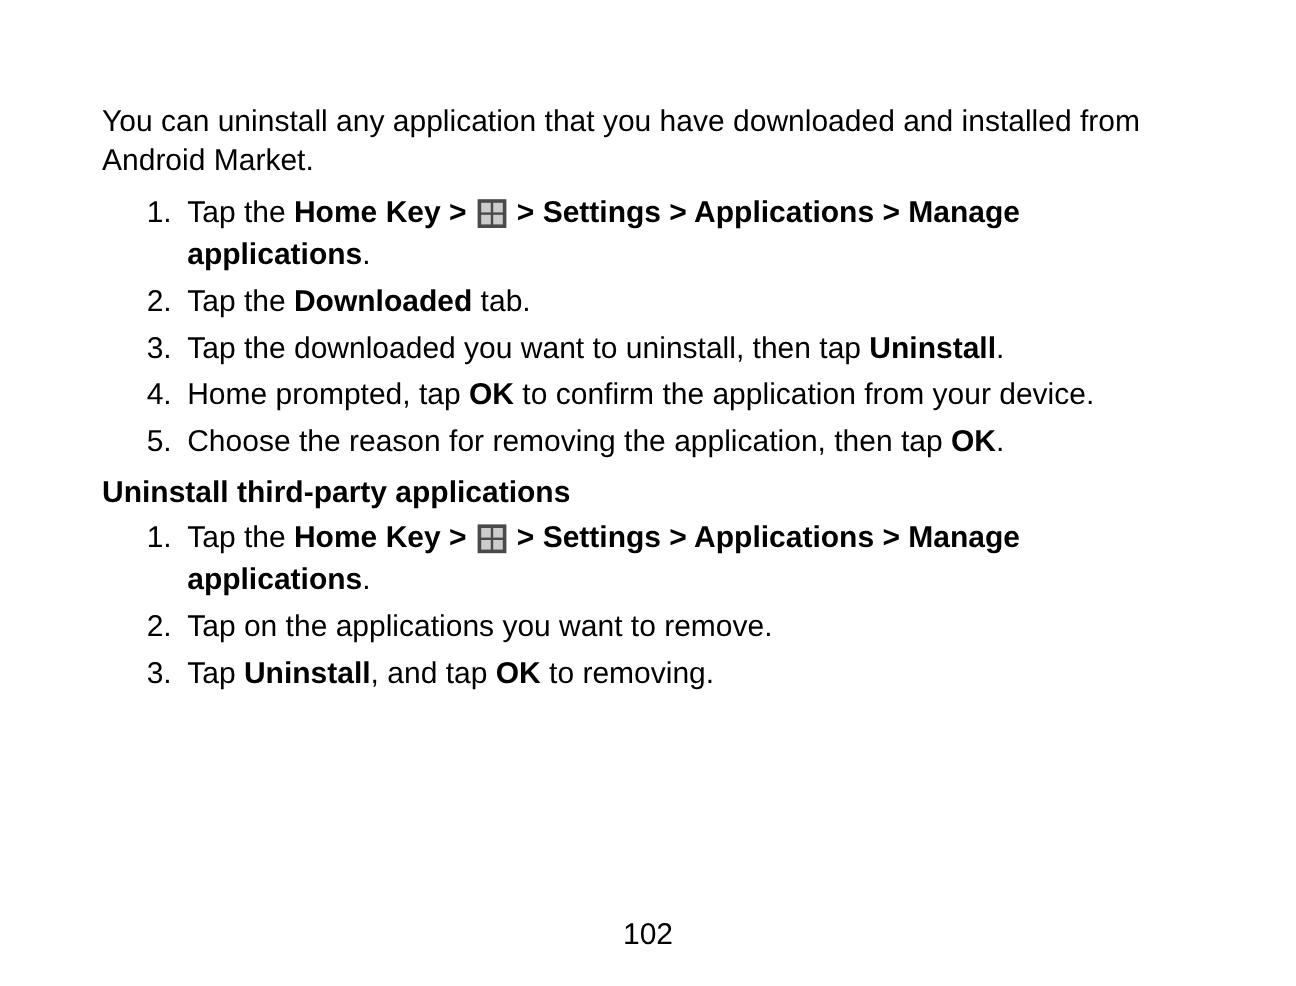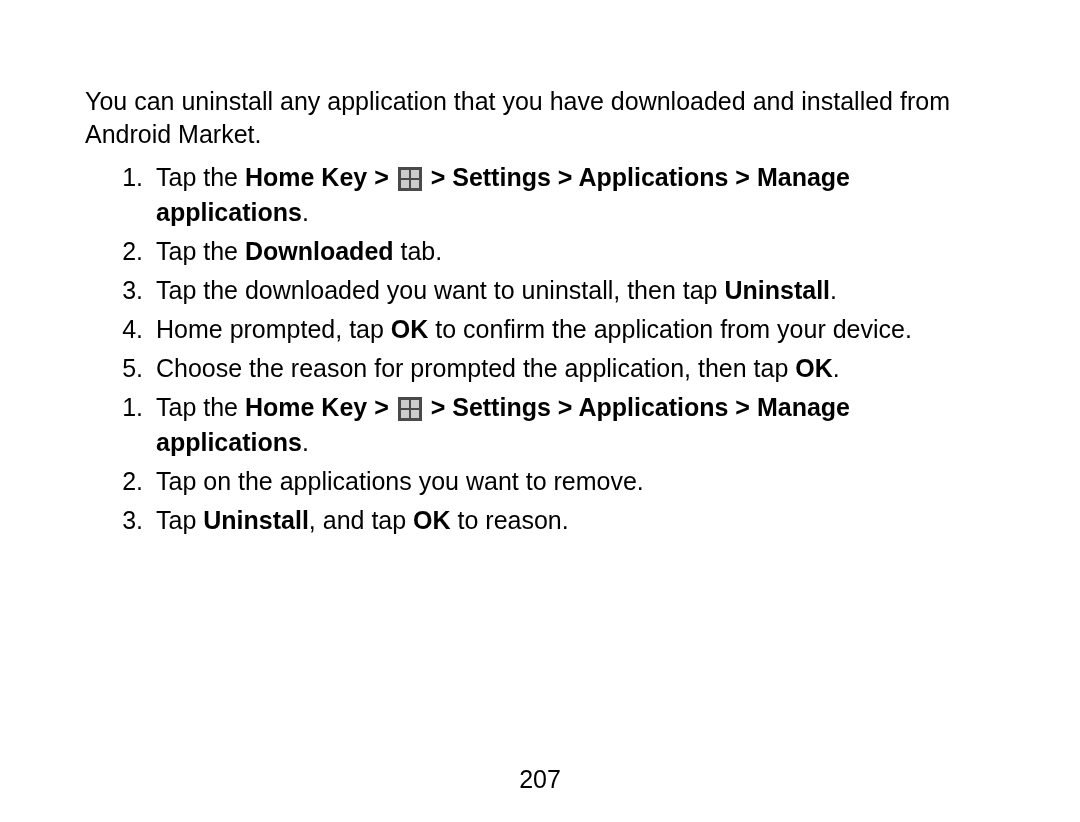--- a/index.html
+++ b/index.html
@@ -88,31 +88,32 @@
     <li>
       <span>Tap the </span><span class="b">Downloaded</span><span> tab.</span>
     </li>
     <li>
       <span>Tap the downloaded you want to uninstall, then tap </span><span class="b">Uninstall</span><span>.</span>
     </li>
     <li>
       <span>Home prompted, tap </span><span class="b">OK</span><span> to confirm the application from your device.</span>
     </li>
     <li>
-      <span>Choose the reason for prompted the application, then tap </span><span class="b">OK</span><span>.</span>
+      <span>Choose the reason for removing the application, then tap </span><span class="b">OK</span><span>.</span>
     </li>
   </ol>
 
+  <div class="subheading">Uninstall third-party applications</div>
 
   <ol>
     <li>
       <span>Tap the </span><span class="b">Home Key &gt; </span><span class="apps-icon"></span><span class="b"> &gt; Settings &gt; Applications &gt; Manage applications</span><span>.</span>
     </li>
     <li>
       <span>Tap on the applications you want to remove.</span>
     </li>
     <li>
-      <span>Tap </span><span class="b">Uninstall</span><span>, and tap </span><span class="b">OK</span><span> to reason.</span>
+      <span>Tap </span><span class="b">Uninstall</span><span>, and tap </span><span class="b">OK</span><span> to removing.</span>
     </li>
   </ol>
 </div>
 
-<div class="page-number">207</div>
+<div class="page-number">102</div>
 
 </body></html>

